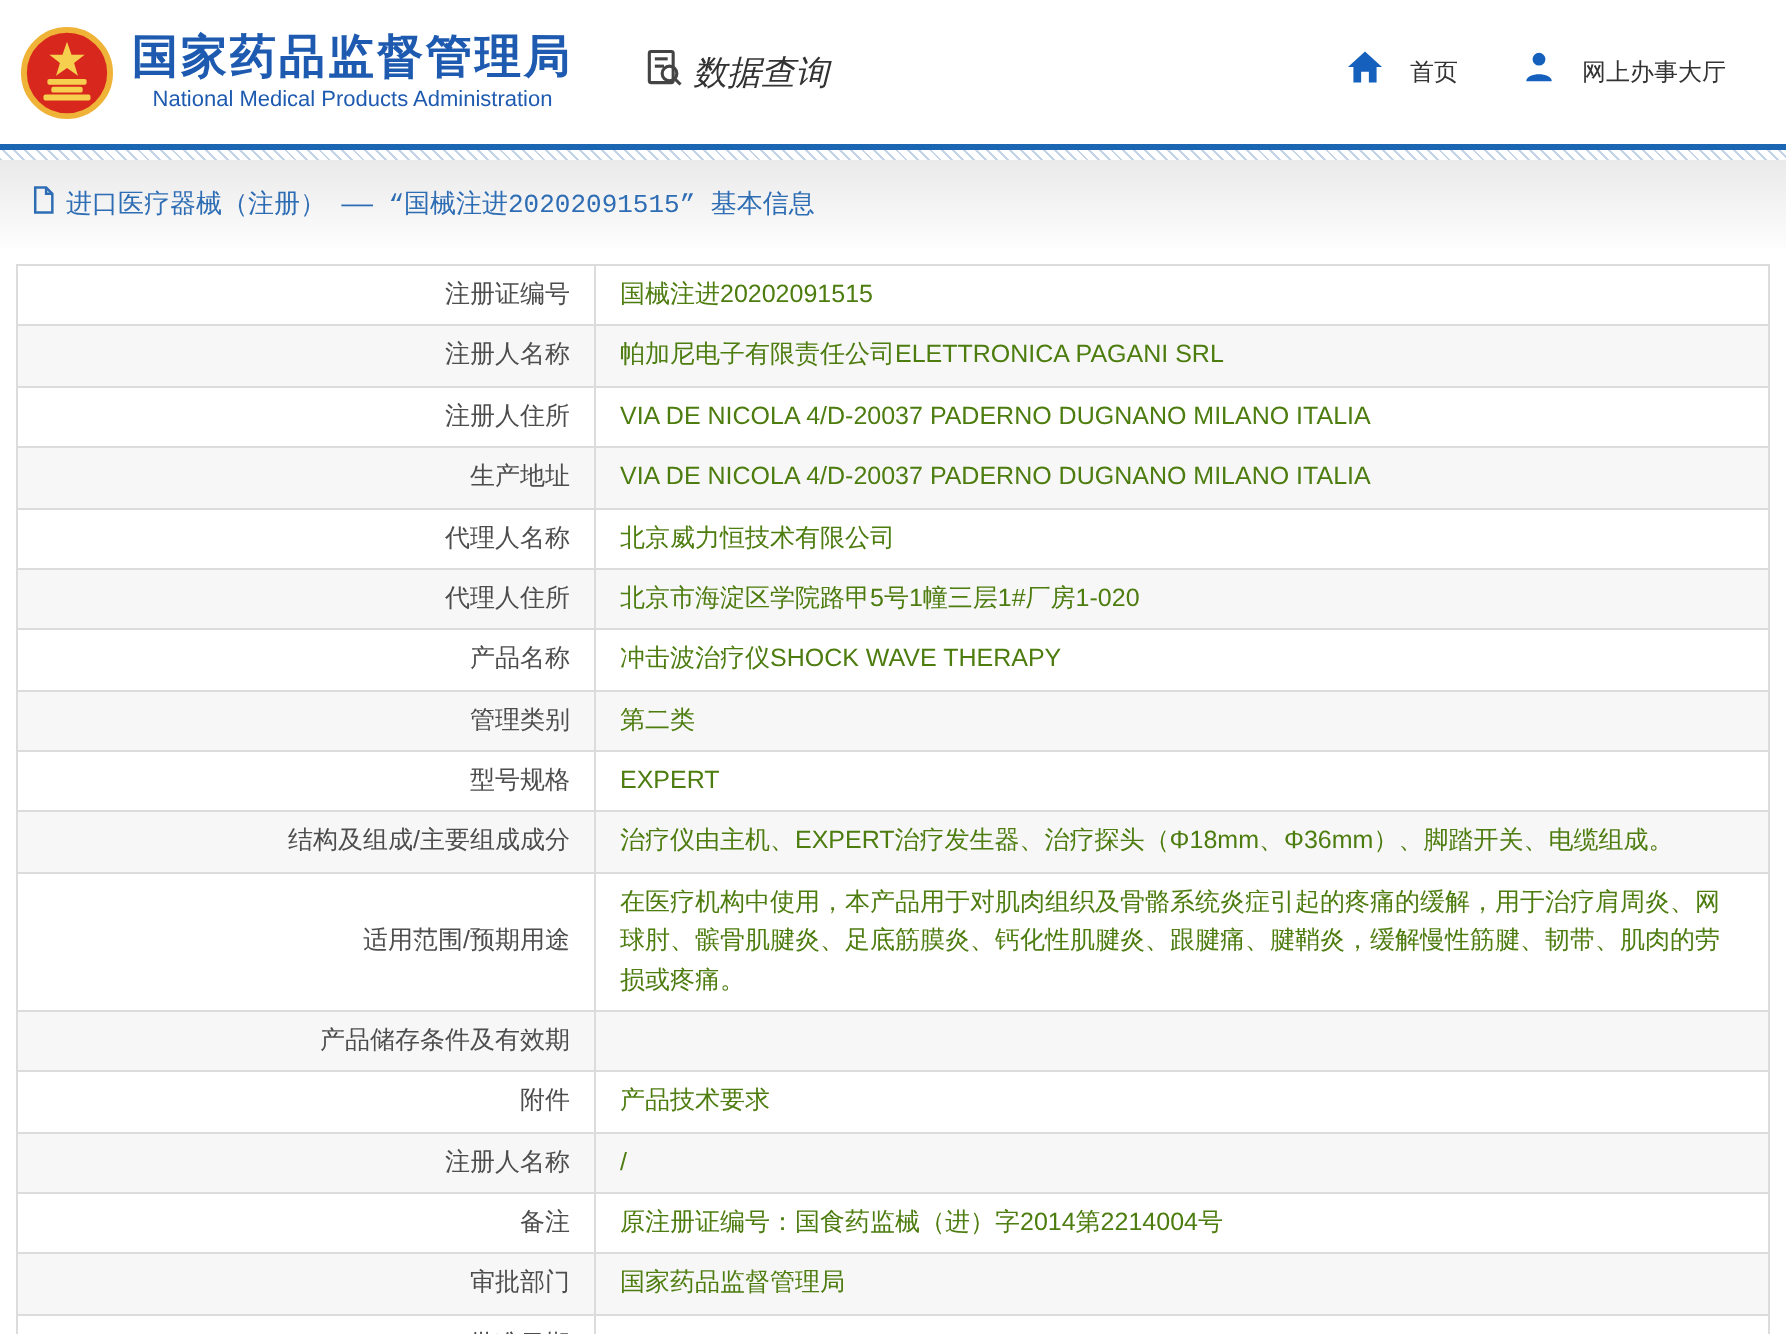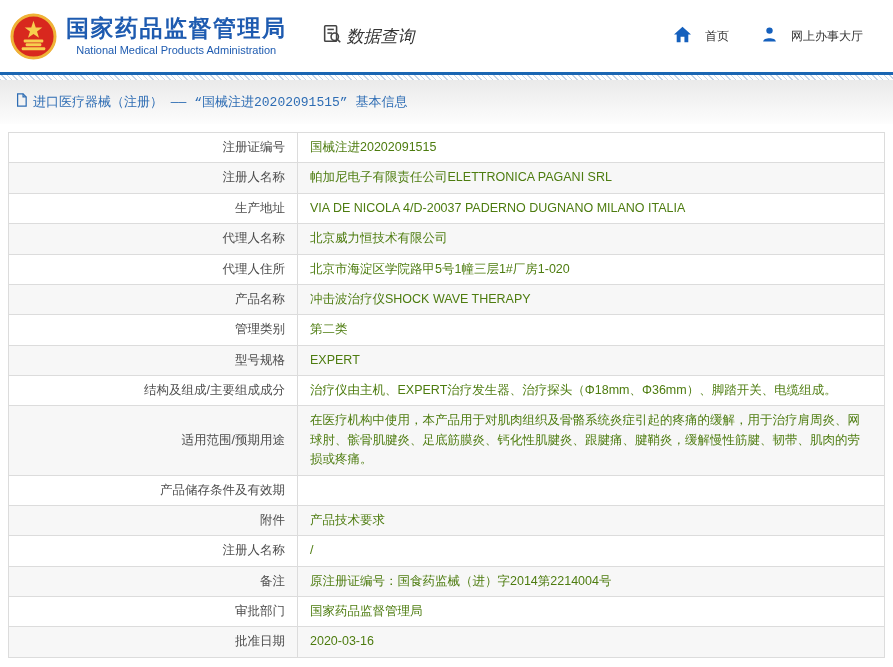--- a/index.html
+++ b/index.html
@@ -105,20 +105,24 @@
   <tbody data-name="info-table-body">
       <tr data-name="table-row">
         <td class="label-cell" data-name="row-label">注册证编号</td>
         <td class="value-cell" data-name="row-value">国械注进20202091515</td>
       </tr>
       <tr data-name="table-row">
         <td class="label-cell" data-name="row-label">注册人名称</td>
         <td class="value-cell" data-name="row-value">帕加尼电子有限责任公司ELETTRONICA PAGANI SRL</td>
       </tr>
       <tr data-name="table-row">
+        <td class="label-cell" data-name="row-label">注册人住所</td>
+        <td class="value-cell" data-name="row-value">VIA DE NICOLA 4/D-20037 PADERNO DUGNANO MILANO ITALIA</td>
+      </tr>
+      <tr data-name="table-row">
         <td class="label-cell" data-name="row-label">生产地址</td>
         <td class="value-cell" data-name="row-value">VIA DE NICOLA 4/D-20037 PADERNO DUGNANO MILANO ITALIA</td>
       </tr>
       <tr data-name="table-row">
         <td class="label-cell" data-name="row-label">代理人名称</td>
         <td class="value-cell" data-name="row-value">北京威力恒技术有限公司</td>
       </tr>
       <tr data-name="table-row">
         <td class="label-cell" data-name="row-label">代理人住所</td>
         <td class="value-cell" data-name="row-value">北京市海淀区学院路甲5号1幢三层1#厂房1-020</td>

